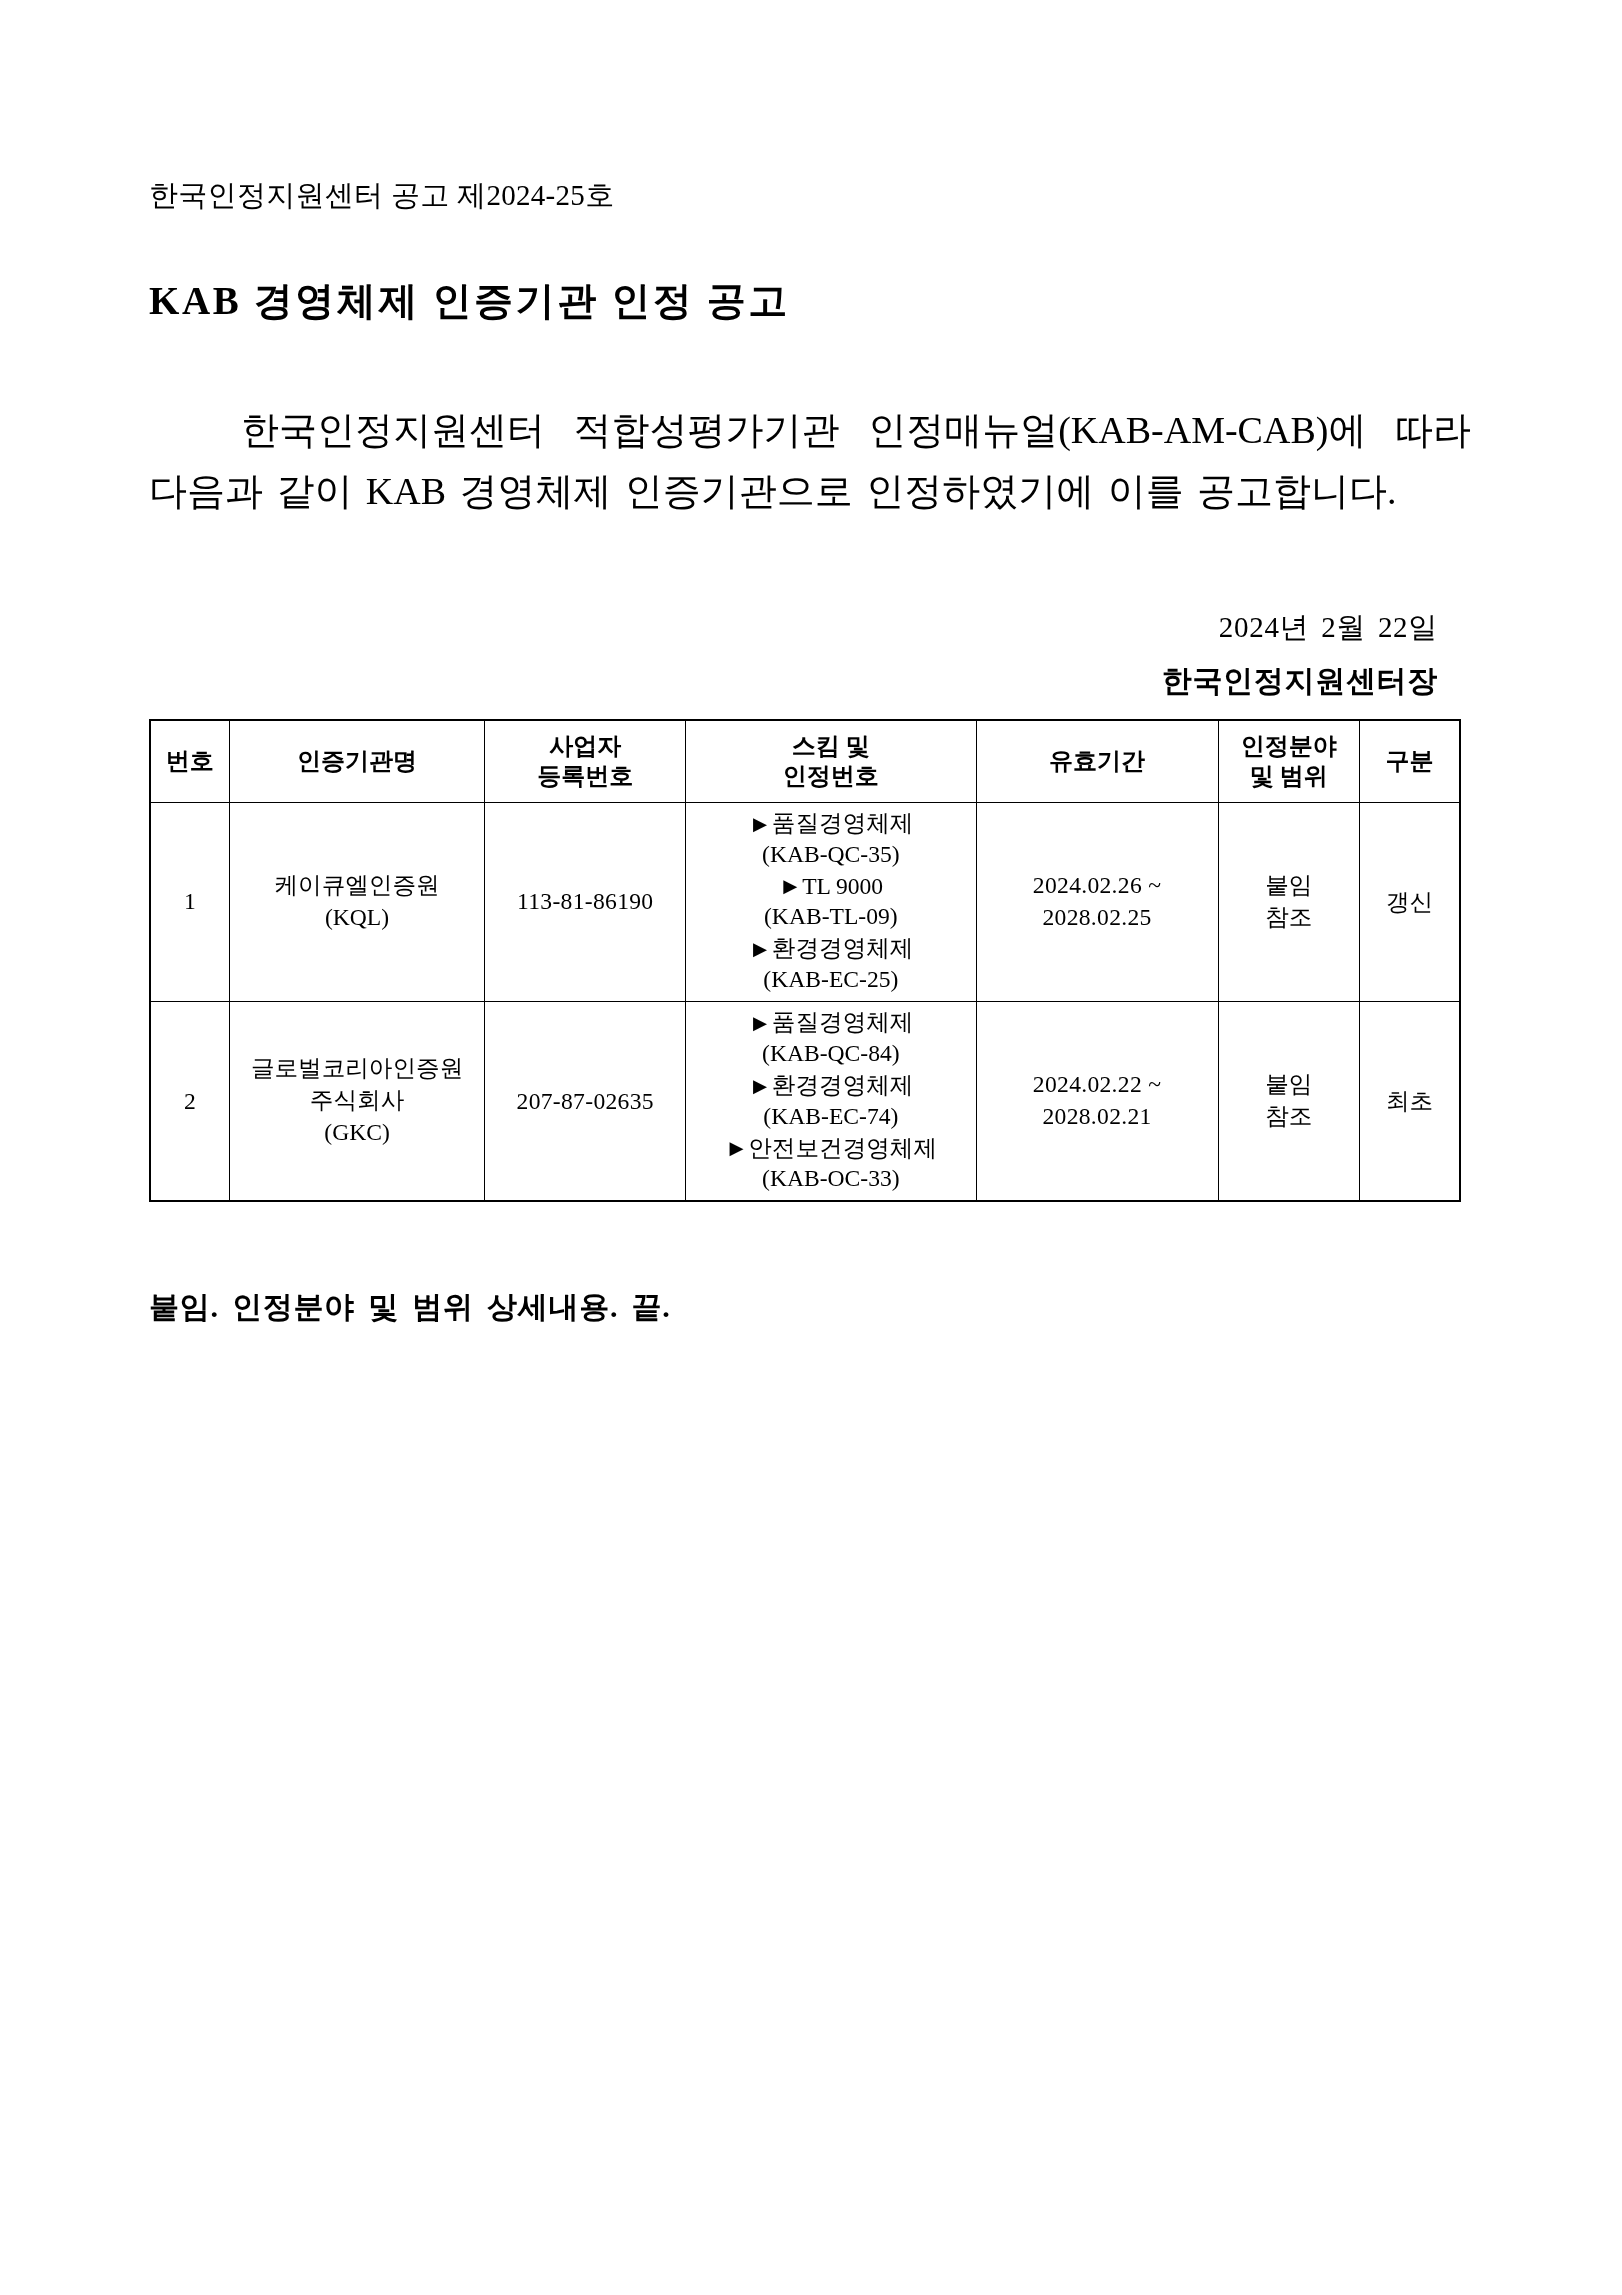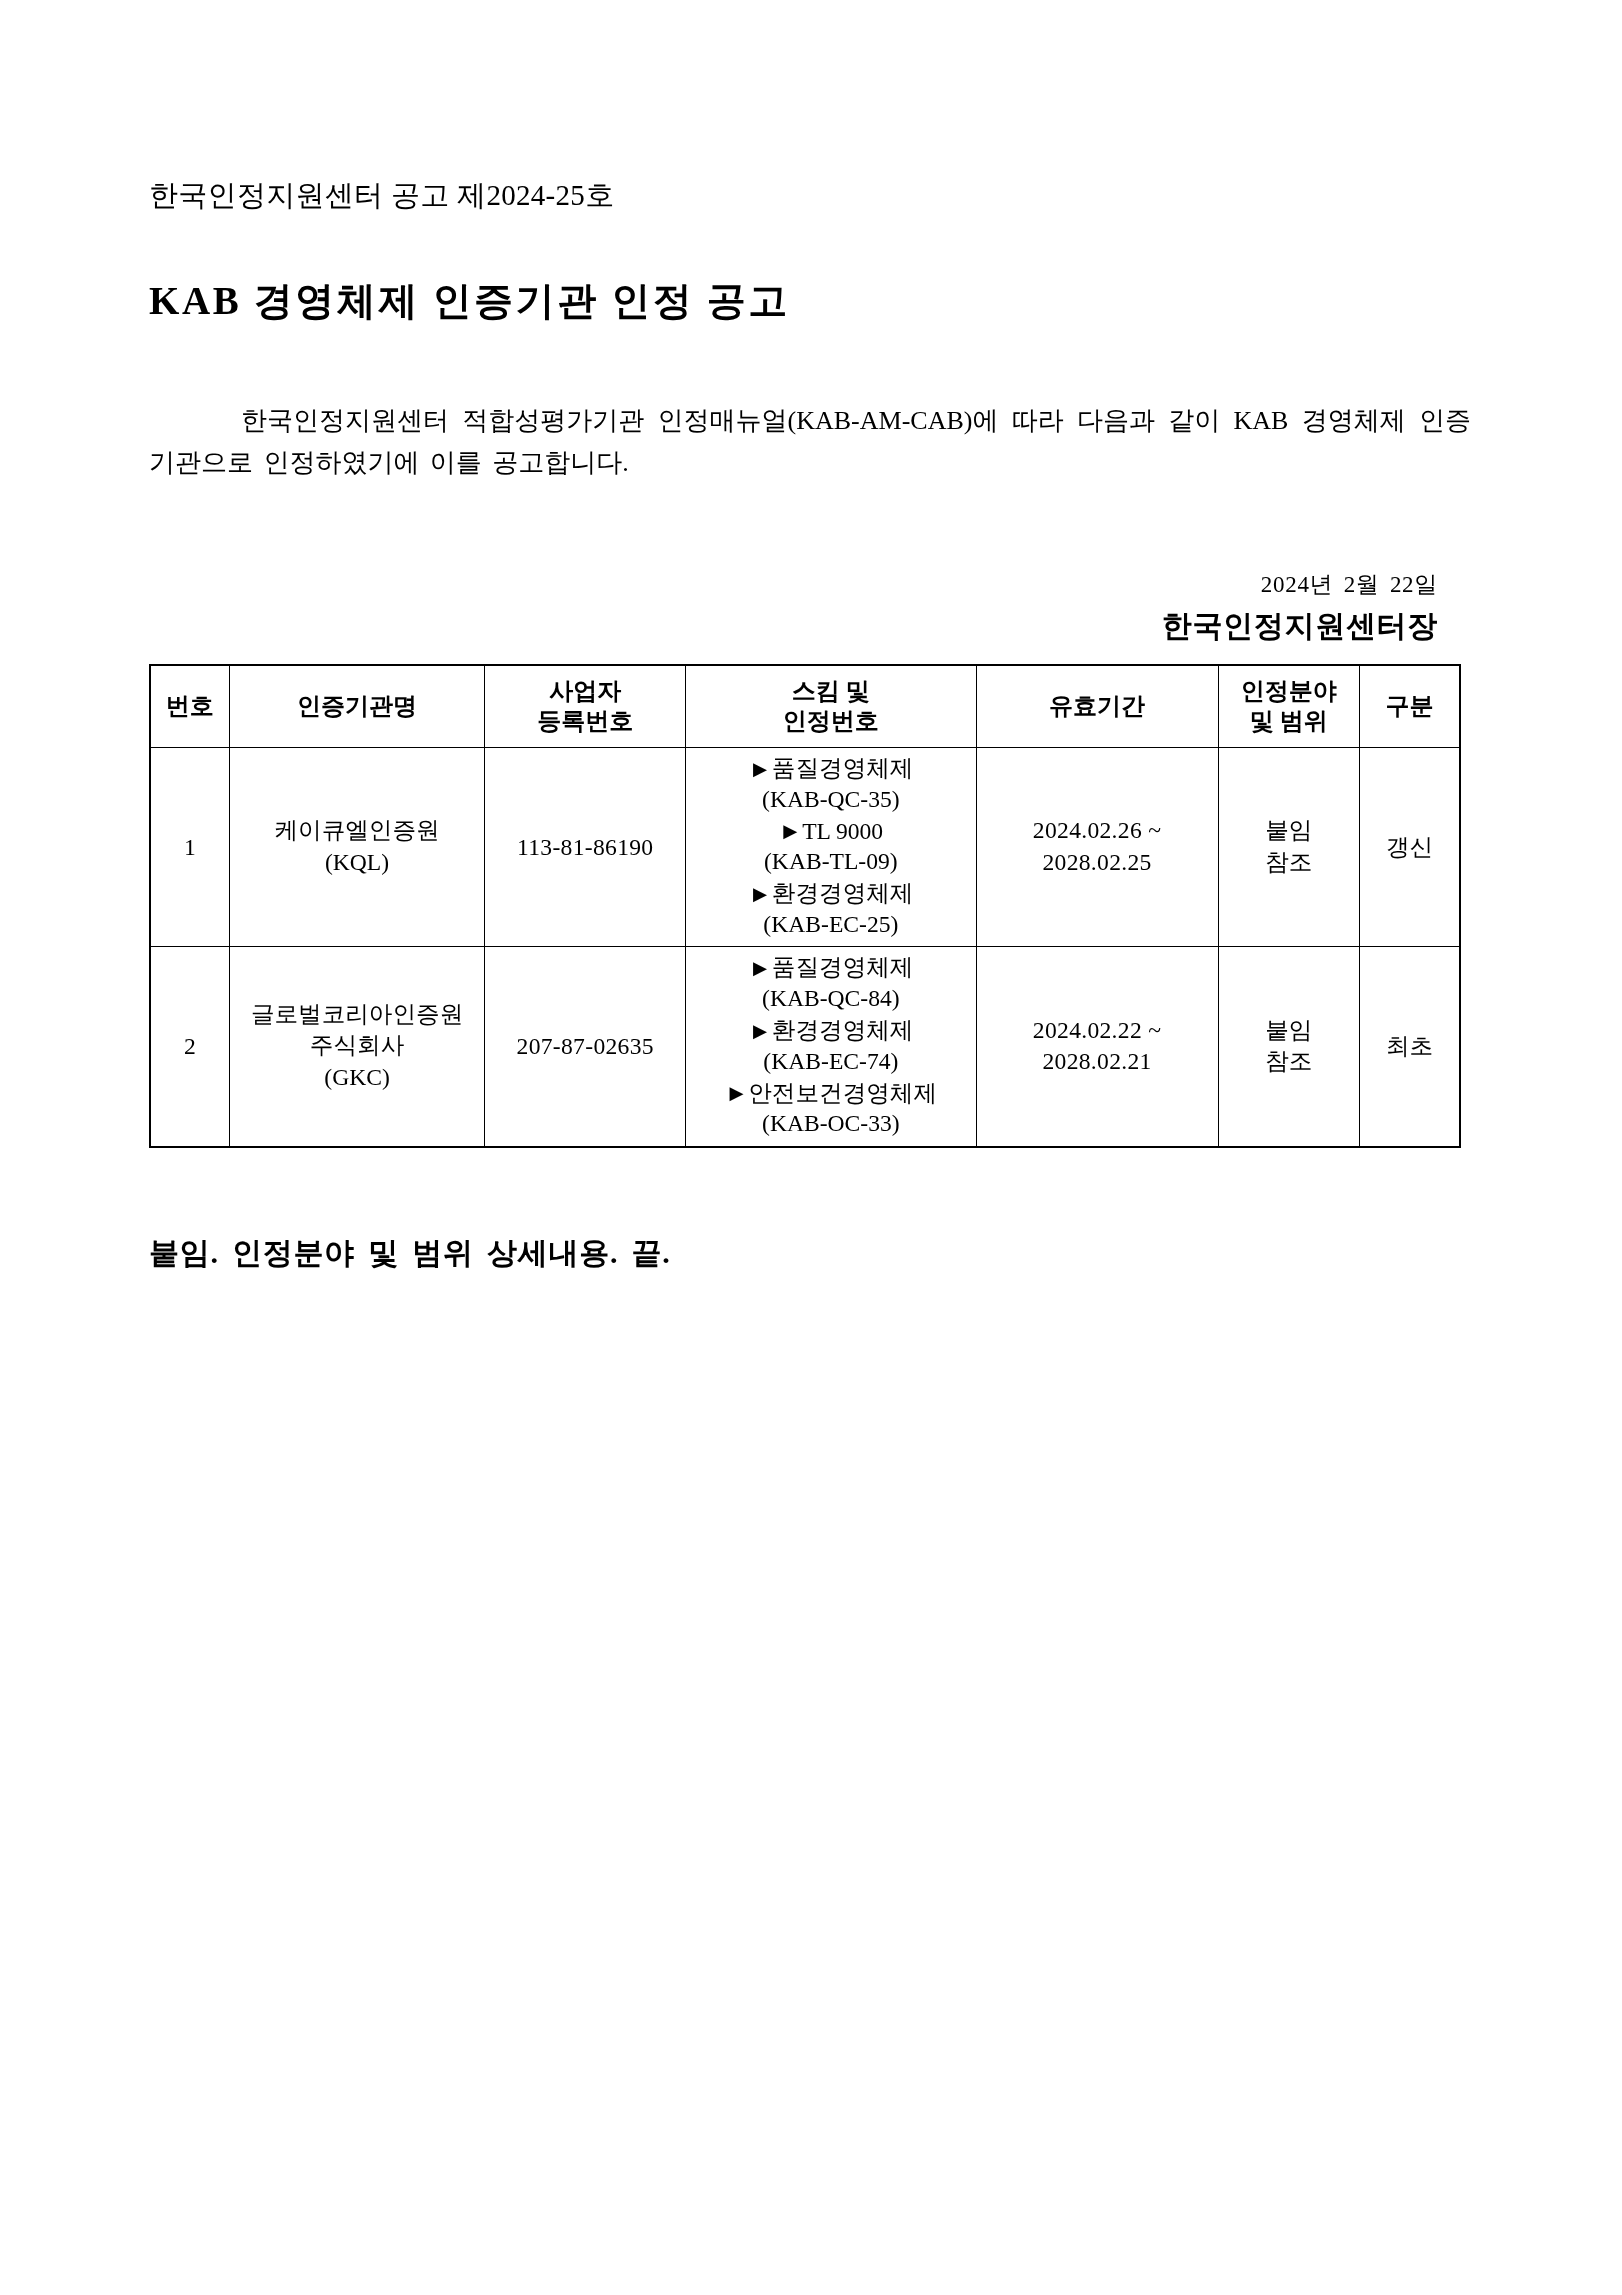--- a/index.html
+++ b/index.html
@@ -37,40 +37,40 @@
   }
 
   .doc-title {
     font-size: 39px;
     font-weight: bold;
     letter-spacing: 2.6px;
     margin: 0 0 72px 0;
   }
 
   .body-para {
-    font-size: 26px;
+    font-size: 38px;
     line-height: 1.62;
     text-align: justify;
     text-justify: inter-word;
     margin: 0 0 85px 0;
     word-spacing: 3.9px;
   }
   .body-para .indent {
     display: inline-block;
     width: 92px;
   }
 
   .sign-block {
     text-align: right;
     margin: 0 33px 17px 0;
   }
   .sign-date {
-    font-size: 23px;
+    font-size: 29px;
     letter-spacing: 0.7px;
-    margin-bottom: 6px;
+    margin-bottom: 13px;
     word-spacing: 3.9px;
   }
   .sign-org {
     font-size: 30px;
     font-weight: bold;
     letter-spacing: 0.7px;
   }
 
   table.main-table {
     border-collapse: collapse;

